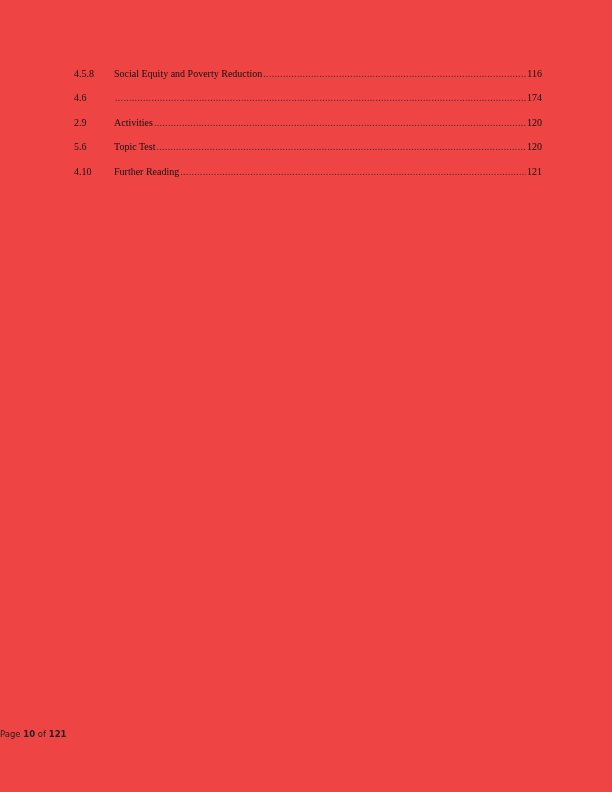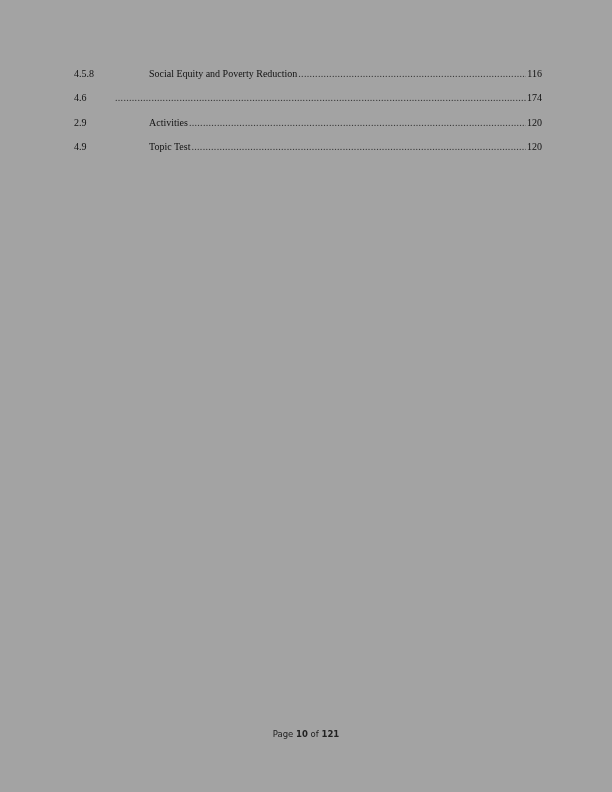--- a/index.html
+++ b/index.html
@@ -1,34 +1,34 @@
 <!DOCTYPE html>
 <html><head>
 <meta charset="utf-8">
 <style>
   html, body { margin: 0; padding: 0; background: #ffffff; }
   body { width: 612px; height: 792px; position: relative; overflow: hidden; }
-  .page { position: absolute; left: 0; top: 0; width: 612px; height: 792px; background: #a3a3a3; }
+  .page { position: absolute; left: 0; top: 0; width: 612px; height: 792px; background: #ef4444; }
   .toc { position: absolute; left: 74px; top: 68px; width: 468px; }
   .toc-row {
     display: flex; align-items: baseline; height: 24.4px;
     font-family: "Liberation Serif", serif; font-size: 10px; color: #111;
   }
   .toc-num { width: 40px; flex: 0 0 40px; }
-  .toc-title { white-space: nowrap; margin-left: 35px; }
+  .toc-title { white-space: nowrap; }
   .toc-leader {
     flex: 1 1 auto; overflow: hidden; white-space: nowrap; margin: 0 1px;
     color: #333; letter-spacing: 0.3px;
   }
   .toc-leader::after {
     content: "....................................................................................................................................................................................................................";
   }
   .toc-page { text-align: left; white-space: nowrap; }
   .footer {
-    position: absolute; top: 729px; left: 0; width: 612px; text-align: center;
+    position: absolute; top: 729px; left: 0; width: 612px; 
     font-family: "DejaVu Sans", sans-serif; font-size: 8.5px; color: #222;
   }
   .footer b { font-weight: bold; }
 </style>
 </head>
 <body>
 
 <div class="page">
   <div class="toc">
     <div class="toc-row">
@@ -42,24 +42,30 @@
       <span class="toc-leader"></span>
       <span class="toc-page">174</span>
     </div>
     <div class="toc-row">
       <span class="toc-num">2.9</span>
       <span class="toc-title">Activities</span>
       <span class="toc-leader"></span>
       <span class="toc-page">120</span>
     </div>
     <div class="toc-row">
-      <span class="toc-num">4.9</span>
+      <span class="toc-num">5.6</span>
       <span class="toc-title">Topic Test</span>
       <span class="toc-leader"></span>
       <span class="toc-page">120</span>
+    </div>
+    <div class="toc-row">
+      <span class="toc-num">4.10</span>
+      <span class="toc-title">Further Reading</span>
+      <span class="toc-leader"></span>
+      <span class="toc-page">121</span>
     </div>
   </div>
 
   <div class="footer">
     <span>Page</span>
     <b>10</b>
     <span>of</span>
     <b>121</b>
   </div>
 </div>

